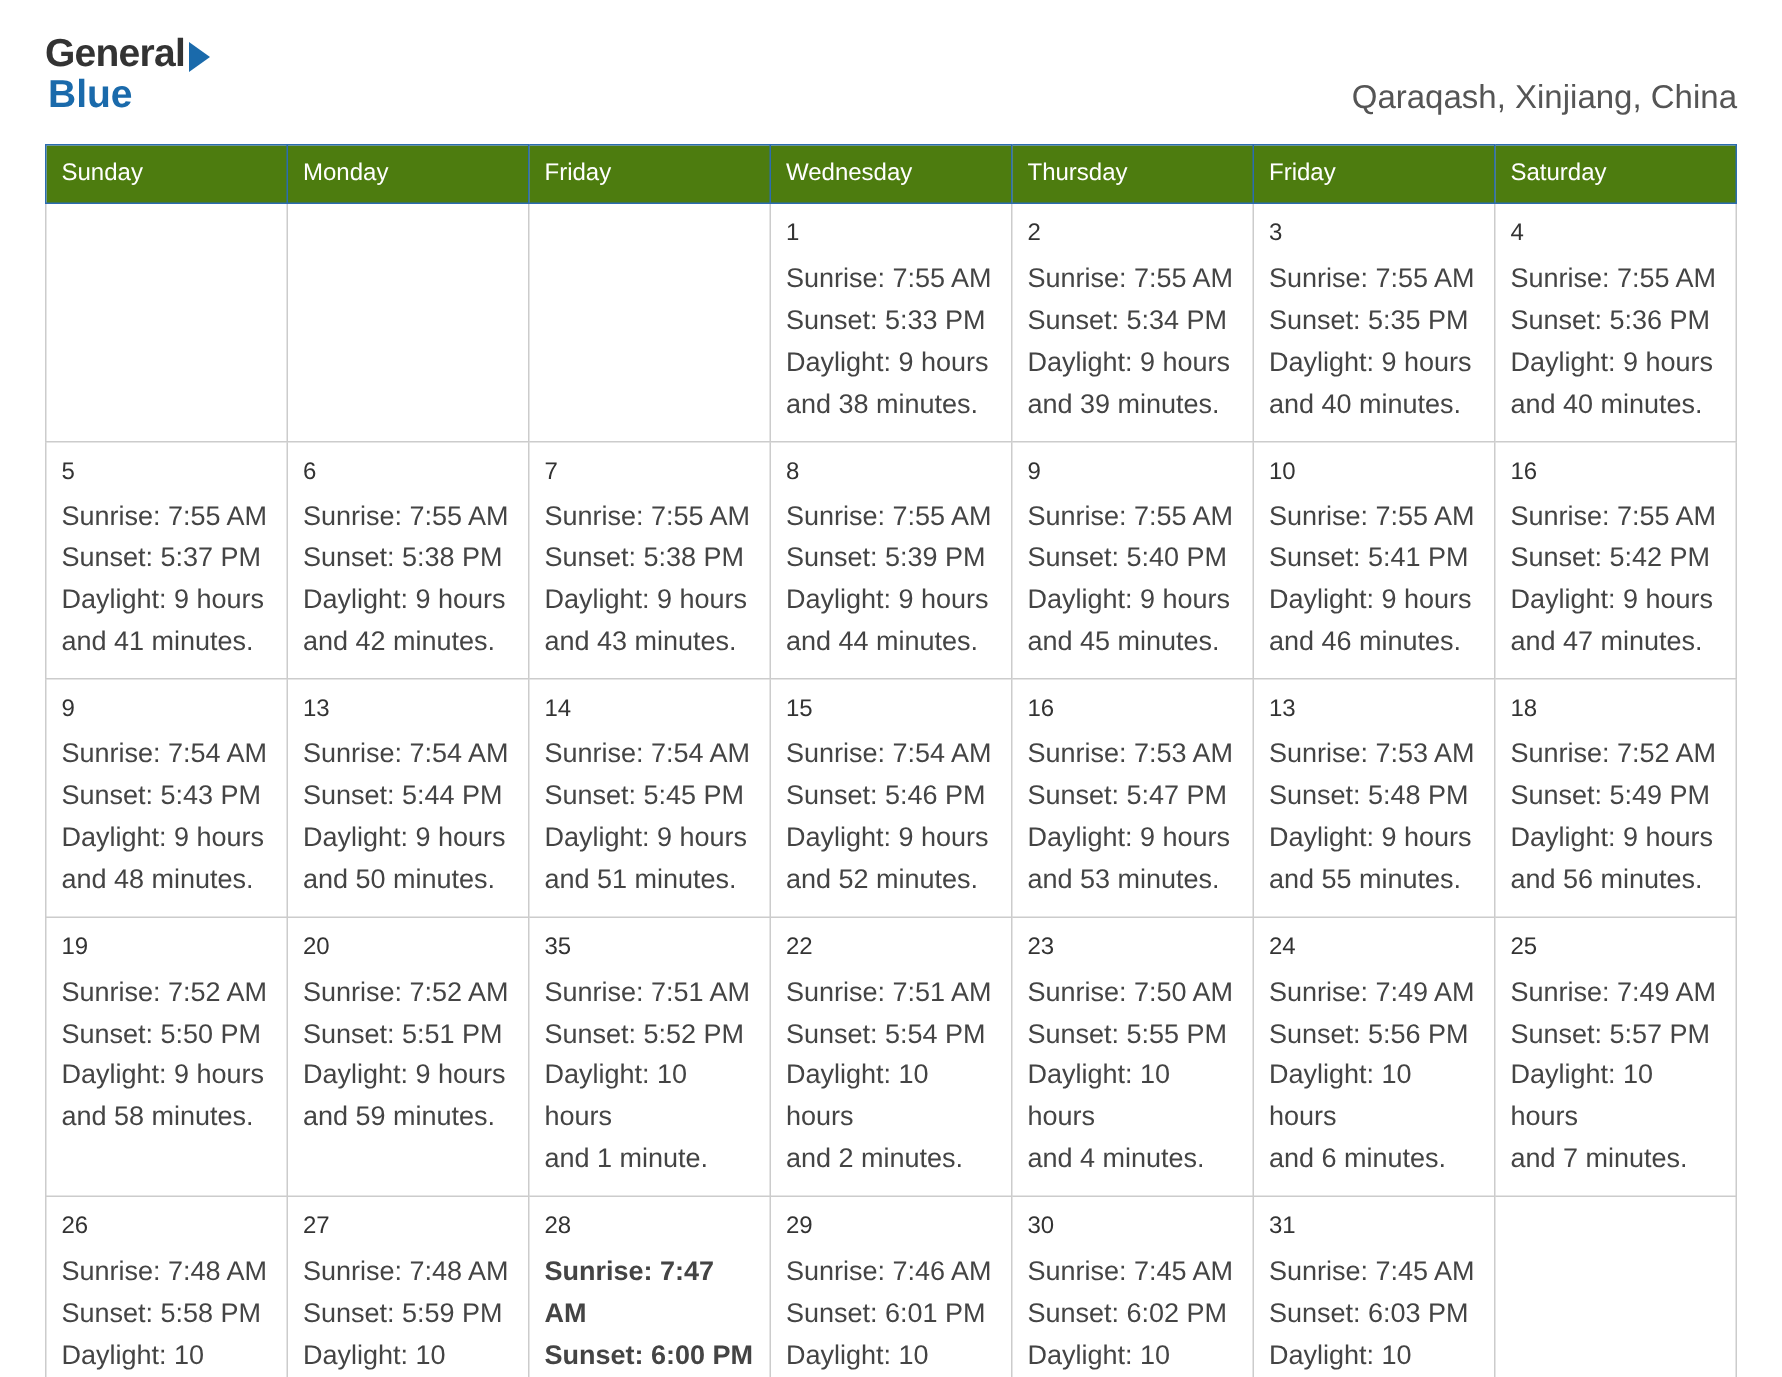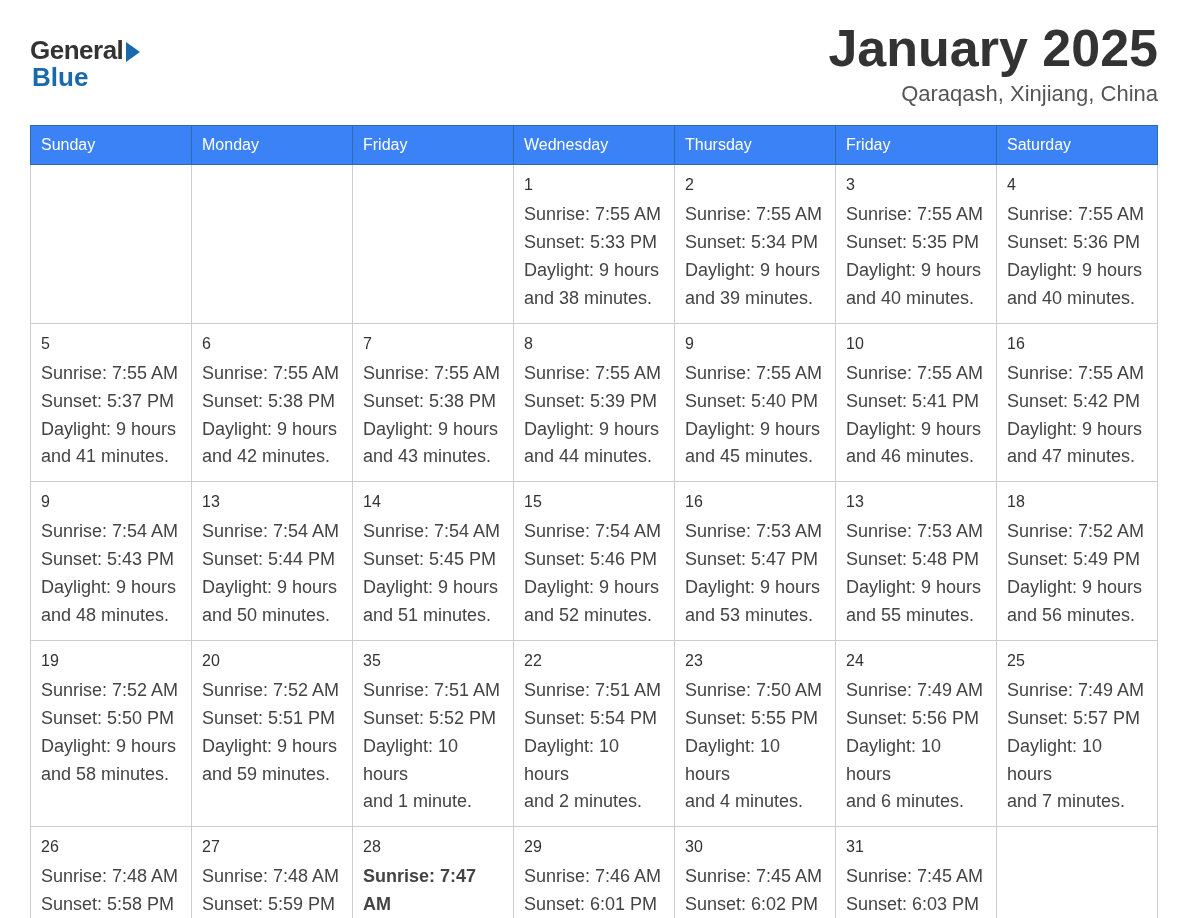--- a/index.html
+++ b/index.html
@@ -7,21 +7,21 @@
       font-family: Arial, Helvetica, sans-serif;
       background: #fff;
       color: #333;
       padding: 20px 30px;
       width: 1188px;
       min-height: 918px;
     }
     .header {
       display: flex;
       justify-content: space-between;
-      align-items: center;
+      align-items: flex-end;
       margin-bottom: 18px;
     }
     .logo {
       display: flex;
       flex-direction: column;
       align-items: flex-start;
     }
     .logo-top {
       display: flex;
       align-items: center;
@@ -61,21 +61,21 @@
       font-size: 22px;
       color: #555;
       margin-top: 4px;
     }
     .calendar {
       width: 100%;
       border-collapse: collapse;
       border: 1px solid #aaa;
     }
     .calendar th {
-      background-color: #3b82f6;
+      background-color: #4d7c0f;
       color: #fff;
       font-size: 16px;
       font-weight: normal;
       padding: 10px 10px;
       text-align: left;
       border: 1px solid #2b6cb0;
     }
     .calendar td {
       width: 14.28%;
       vertical-align: top;
@@ -108,21 +108,20 @@
 
 <div class="header">
   <div class="logo">
     <div class="logo-top">
       <span class="logo-general">General</span>
       <div class="logo-triangle"></div>
     </div>
     <span class="logo-blue">Blue</span>
   </div>
   <div class="title-block">
-    <div class="title-month">January 2025</div>
     <div class="title-location">Qaraqash, Xinjiang, China</div>
   </div>
 </div>
 
 <table class="calendar">
   <thead>
     <tr>
     <th>Sunday</th>
         <th>Monday</th>
         <th>Friday</th>

